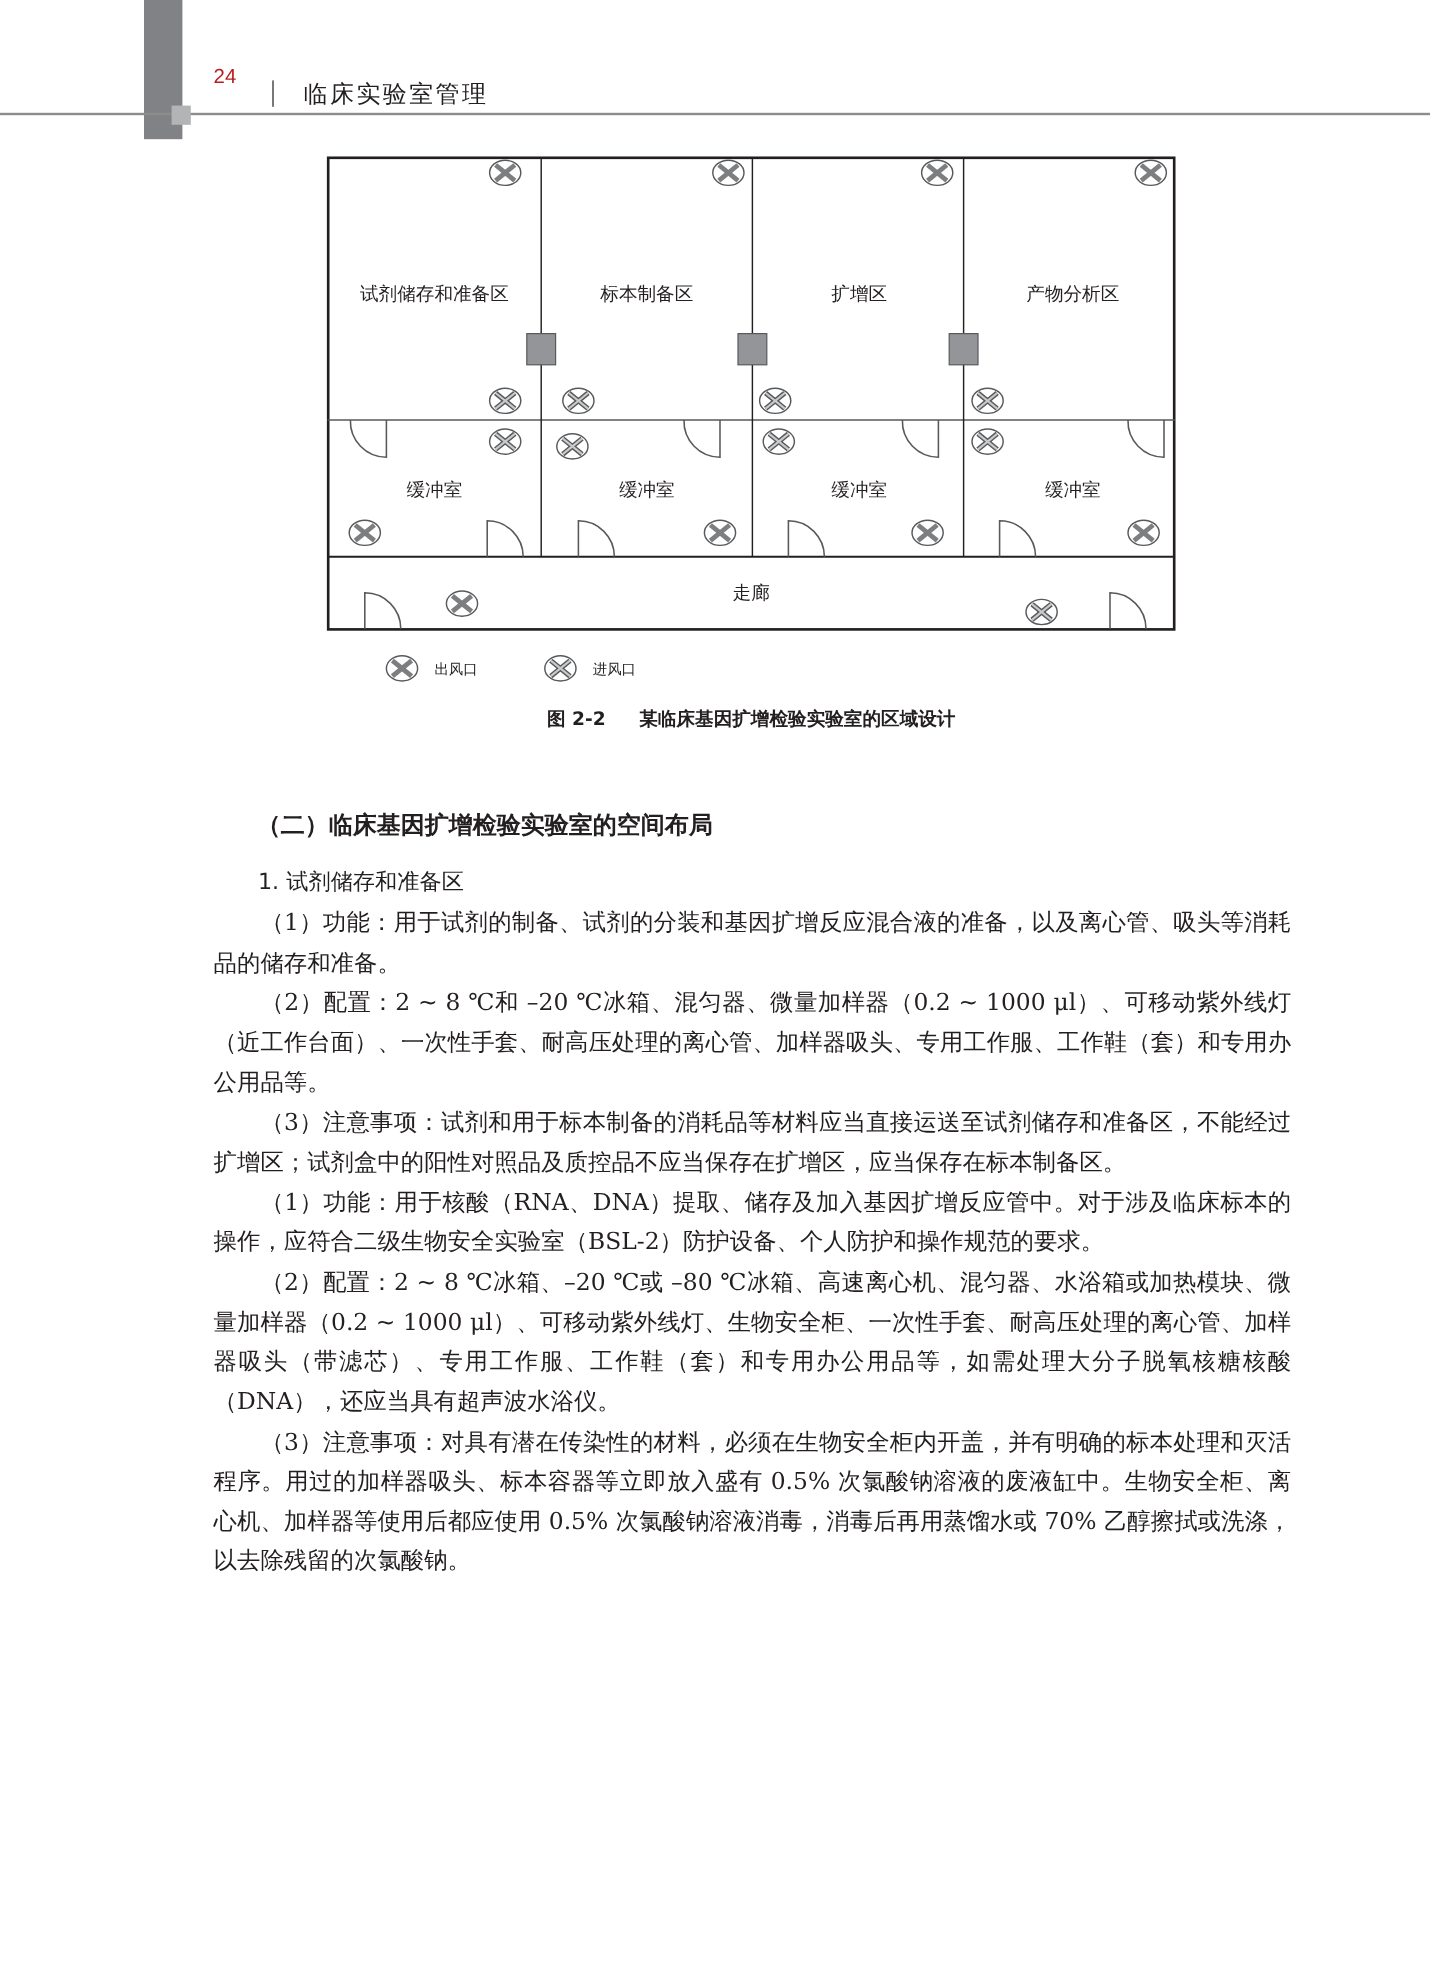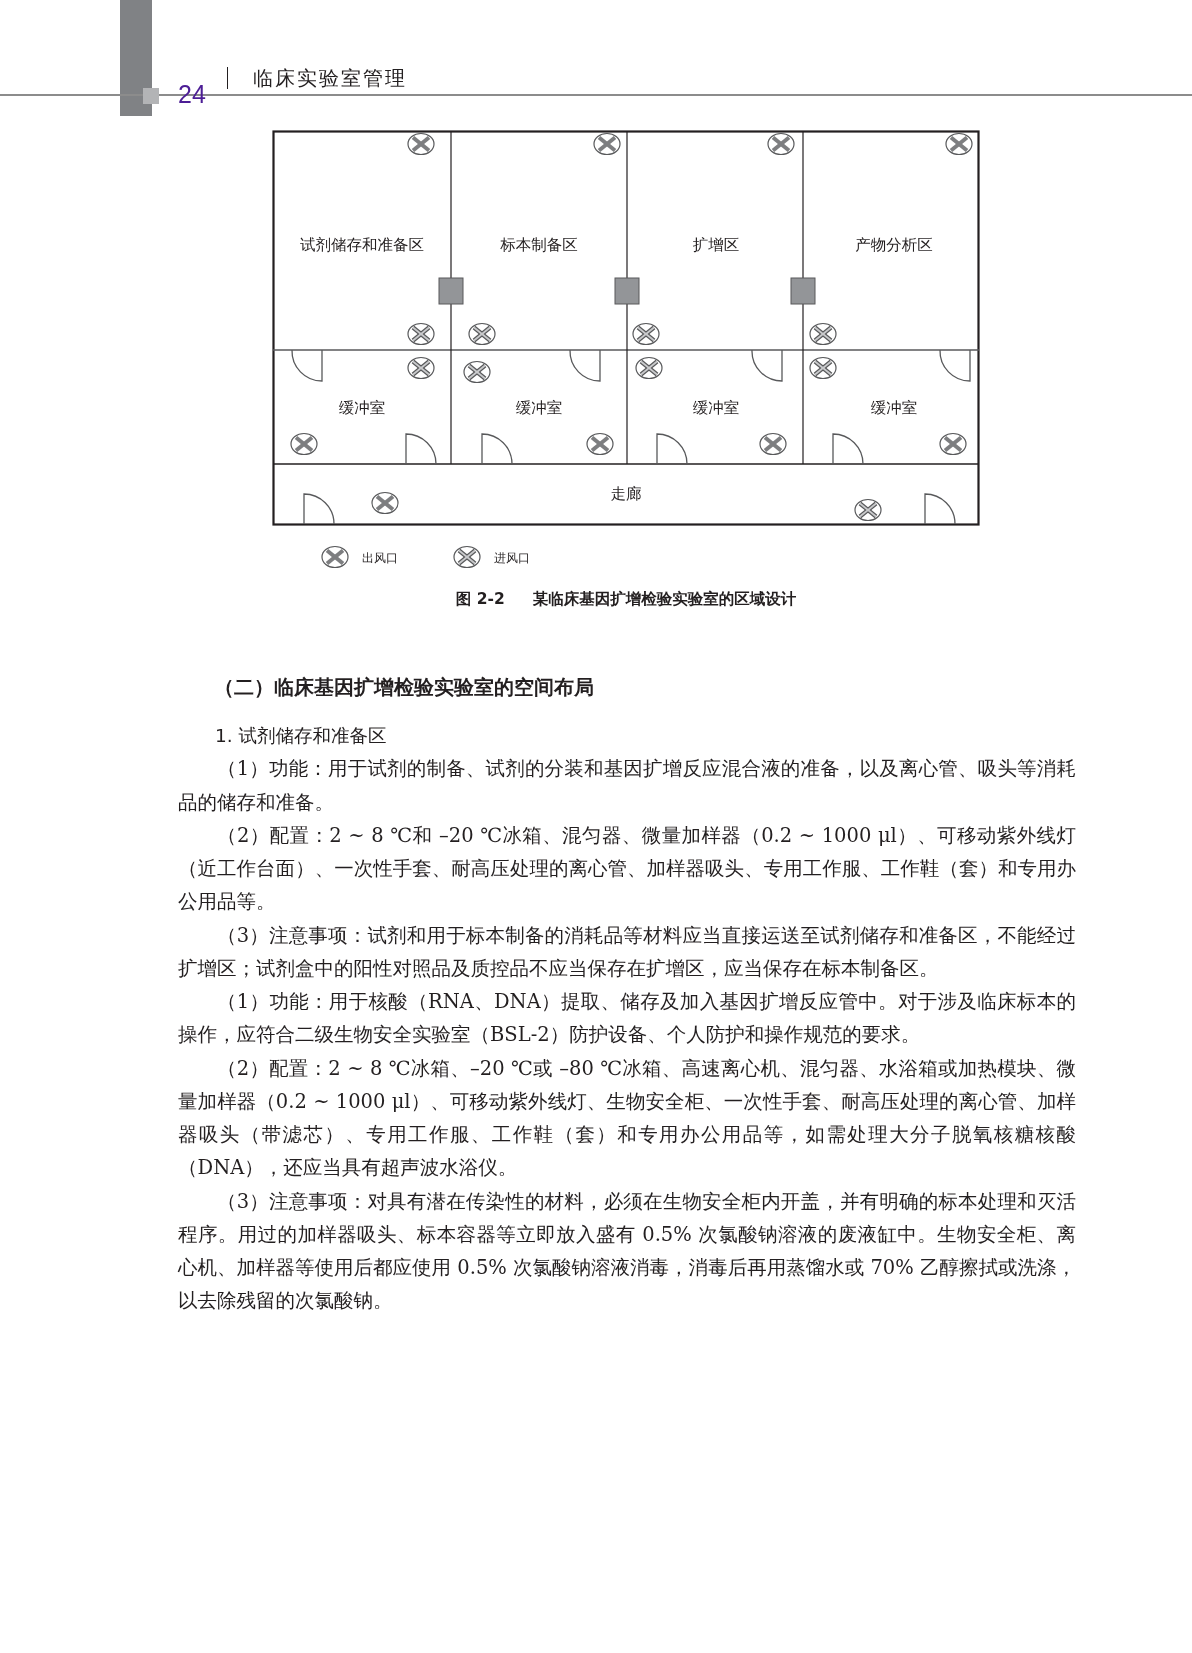--- a/index.html
+++ b/index.html
@@ -1,21 +1,21 @@
 <!DOCTYPE html>
 <html><head>
 <meta charset="utf-8">
 <style>
   html,body{margin:0;padding:0;}
   body{width:1192px;height:1653px;background:#ffffff;position:relative;overflow:hidden;
        font-family:"DejaVu Serif","Liberation Serif",serif;color:#231f20;}
   .side-bar{position:absolute;left:120px;top:0;width:32px;height:116px;background:#808285;}
   .side-square{position:absolute;left:143px;top:88px;width:16px;height:16px;background:#b3b4b6;}
   .header-rule{position:absolute;left:0;top:94px;width:1192px;height:2px;background:#8c8c8c;}
-  .page-number{position:absolute;left:178px;top:80px;font-family:"Liberation Sans",sans-serif;font-size:25px;color:#4c1d95;}
+  .page-number{position:absolute;left:178px;top:54px;font-family:"Liberation Sans",sans-serif;font-size:17px;color:#b91c1c;}
   .header-sep{position:absolute;left:227px;top:67px;width:1px;height:22px;background:#231f20;}
   .running-title{position:absolute;left:253px;top:65px;font-family:Liberation Mono, monospace;font-size:20px;letter-spacing:2px;color:#231f20;}
   #diagram{position:absolute;left:0;top:0;width:1192px;height:640px;}
   .caption{position:absolute;left:0;width:1252px;top:589px;text-align:center;font-family:"DejaVu Sans",sans-serif;font-weight:bold;font-size:15.5px;color:#231f20;}
   .caption .num{margin-right:28px;}
   .section-heading{position:absolute;left:214px;top:674px;font-family:"DejaVu Sans",sans-serif;font-weight:bold;font-size:20px;color:#231f20;}
   .body-text{position:absolute;left:178px;top:719px;width:898px;font-size:19.5px;line-height:33.25px;text-align:justify;}
   .body-text p{margin:0;text-indent:2em;}
   .body-text p.sub{font-family:"DejaVu Sans",sans-serif;font-weight:normal;font-size:18.5px;}
 </style>

